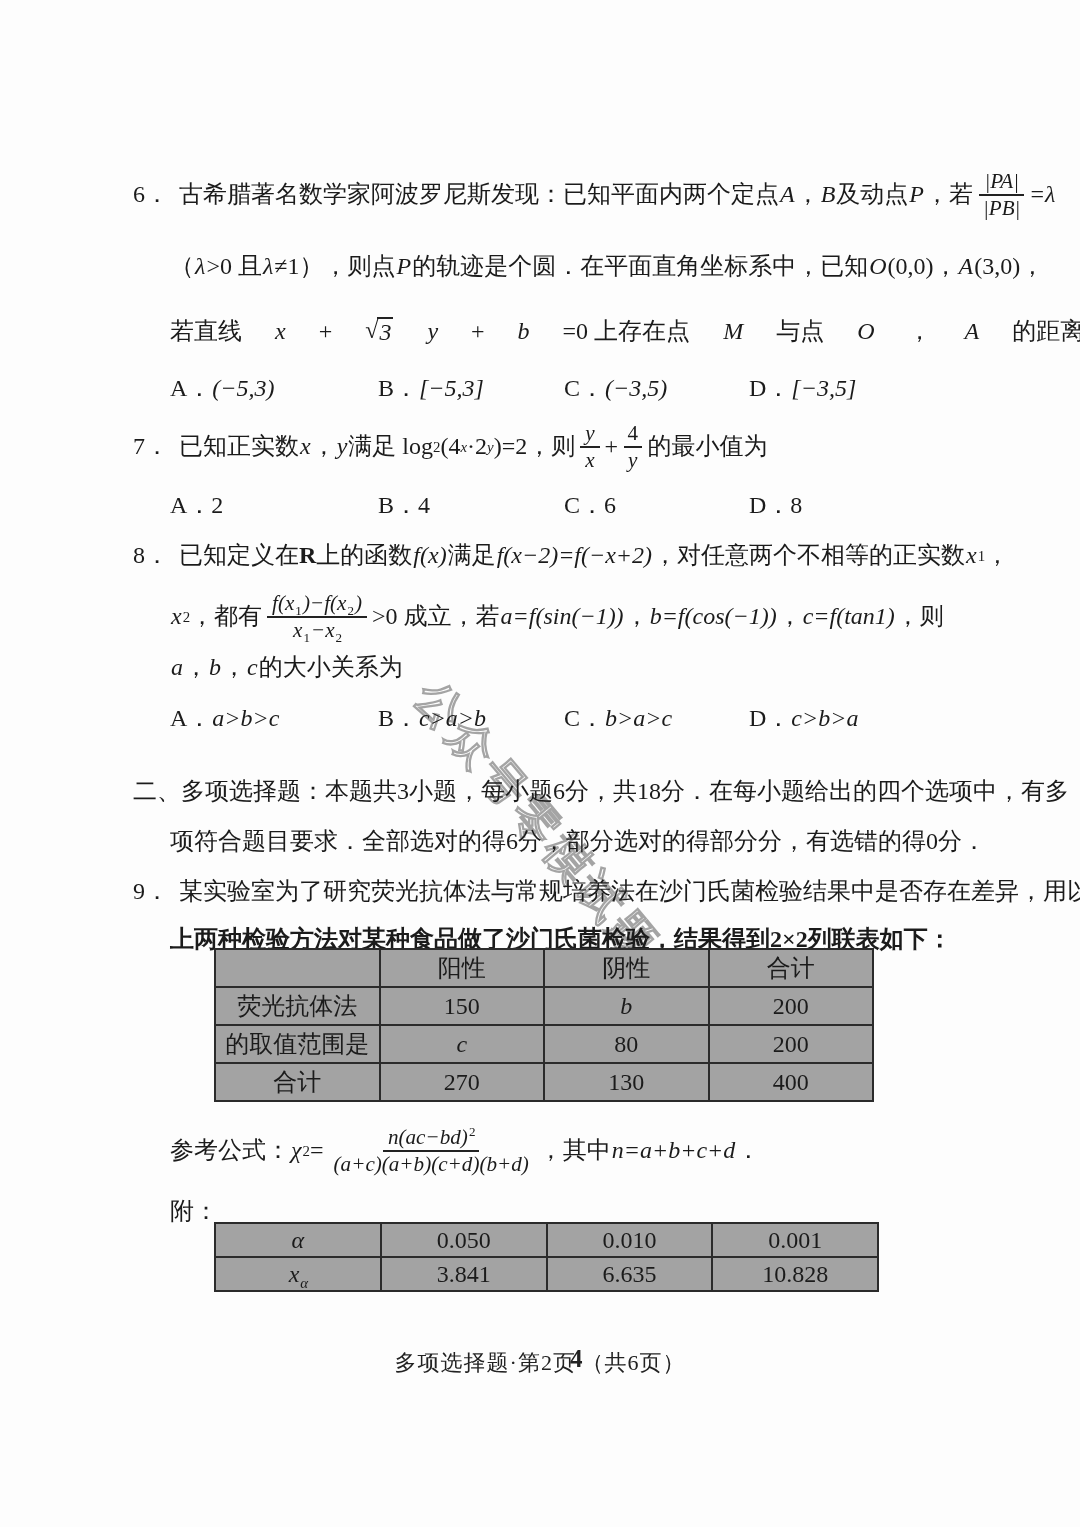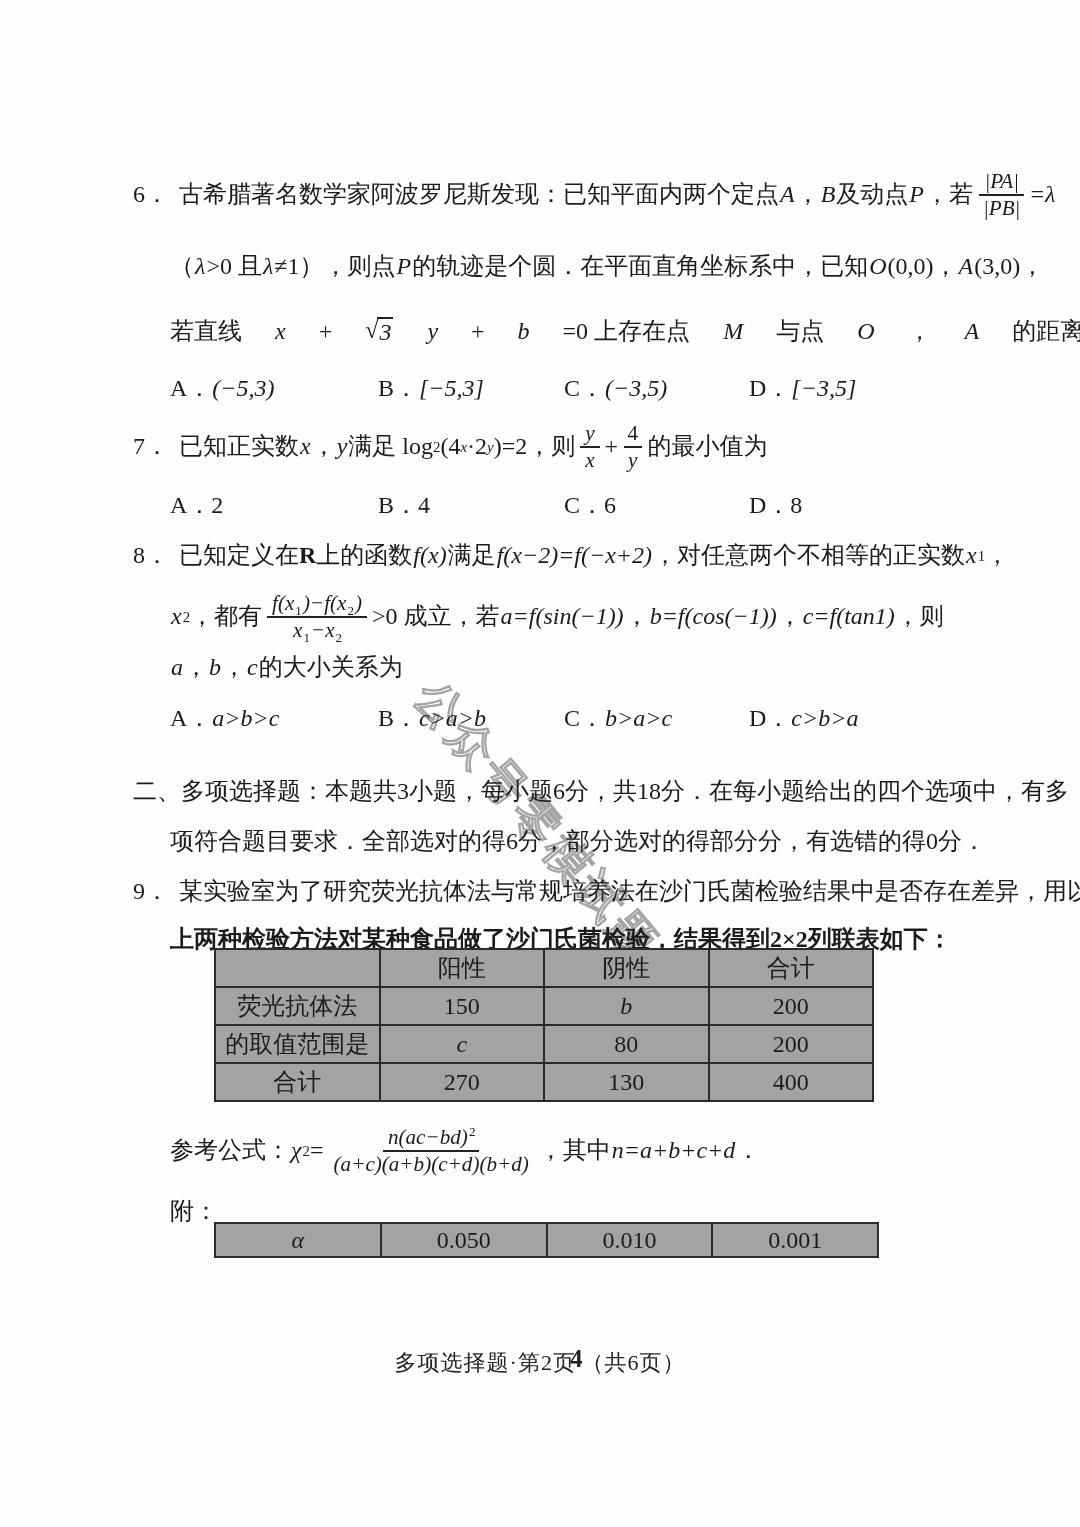--- a/index.html
+++ b/index.html
@@ -319,20 +319,26 @@
   <div id="fu" class="line">附：</div>
 
   <table id="table2" class="grid">
     <tbody>
         <tr>
           <td><span class="mi">α</span></td>
           <td><span class="t">0.050</span></td>
           <td><span class="t">0.010</span></td>
           <td><span class="t">0.001</span></td>
         </tr>
+        <tr>
+          <td><span class="mi">x</span><sub class="sb it">α</sub></td>
+          <td><span class="t">3.841</span></td>
+          <td><span class="t">6.635</span></td>
+          <td><span class="t">10.828</span></td>
+        </tr>
       </tbody>
   </table>
 
   <div class="footer">
     <span>多项选择题·第2页</span><span class="ghost">4</span><span>（共6页）</span>
   </div>
 
 </div>
 
 </body></html>

